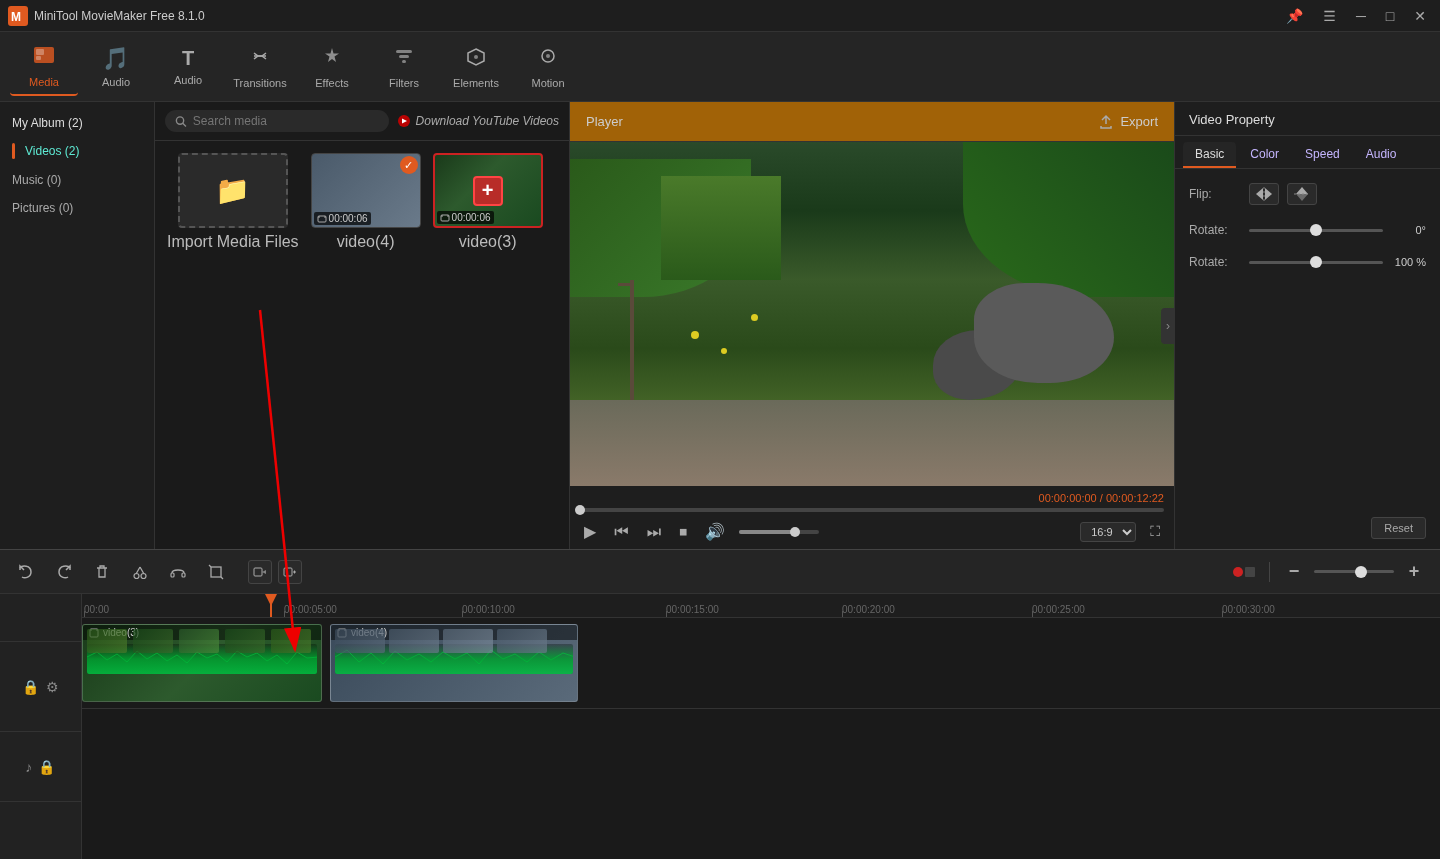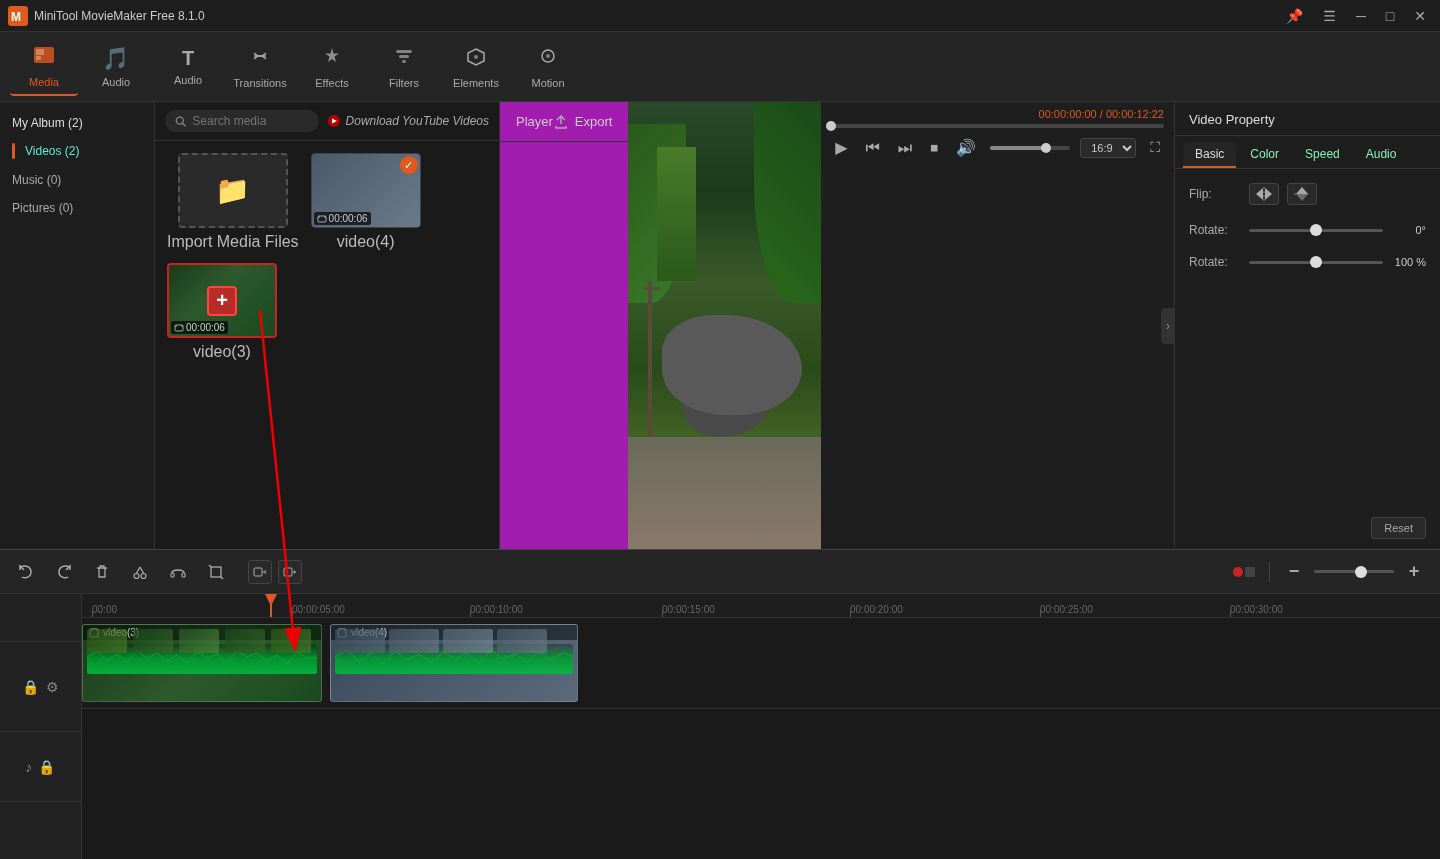--- a/index.html
+++ b/index.html
@@ -83,21 +83,21 @@
 
     
     .main-content {
       display: flex;
       flex: 1;
       overflow: hidden;
     }
 
     
     .left-panel {
-      width: 500px;
+      width: 570px;
       display: flex;
       flex-shrink: 0;
       border-right: 1px solid #333;
     }
 
     
     .sidebar {
       width: 155px;
       background: #1e1e1e;
       border-right: 1px solid #333;
@@ -259,22 +259,23 @@
     .video3-thumb {
       background: linear-gradient(135deg, #1a3a1a 0%, #2d5a2d 40%, #1a4a20 100%);
     }
     .video4-thumb {
       background: linear-gradient(135deg, #4a5a6a 0%, #5a6a7a 50%, #6a7a8a 100%);
     }
 
     
     .player-area {
       flex: 1;
-      background: #a21caf;
-      display: flex;
+      background: #a16207;
+      display: flex;
+      flex-direction: column;
       border-right: 1px solid #333;
     }
     .player-header {
       display: flex;
       align-items: center;
       justify-content: space-between;
       padding: 8px 16px;
       border-bottom: 1px solid #333;
       height: 40px;
     }
@@ -437,21 +438,21 @@
     }
     .prop-tabs {
       display: flex;
       border-bottom: 1px solid #333;
       padding: 6px 8px 0;
       gap: 2px;
     }
     .prop-tab {
       padding: 5px 12px;
       font-size: 12px;
-      color: #86efac;
+      color: #c4b5fd;
       cursor: pointer;
       border-radius: 4px 4px 0 0;
       border-bottom: 2px solid transparent;
     }
     .prop-tab.active {
       color: #ddd;
       border-bottom: 2px solid #e05a20;
       background: #252525;
     }
     .prop-content {
@@ -651,21 +652,20 @@
     .ruler-marks {
       display: flex;
       width: 100%;
       height: 100%;
       align-items: flex-end;
       padding-bottom: 2px;
       font-size: 10px;
       color: #666;
       overflow: hidden;
       position: relative;
-      margin-left: 8px;
     }
     .ruler-mark {
       position: absolute;
       bottom: 2px;
       font-size: 10px;
       color: #666;
     }
     .ruler-mark::before {
       content: '';
       position: absolute;
@@ -1116,21 +1116,21 @@
       </div>
     </div>
 
     <div class="timeline-track-area">
 
       <div class="timeline-ruler">
         <div class="ruler-marks">
           <span class="ruler-mark" style="left:2px">00:00</span>
           <span class="ruler-mark" style="left:202px">00:00:05:00</span>
           <span class="ruler-mark" style="left:380px">00:00:10:00</span>
-          <span class="ruler-mark" style="left:572px">00:00:15:00</span>
+          <span class="ruler-mark" style="left:584px">00:00:15:00</span>
           <span class="ruler-mark" style="left:760px">00:00:20:00</span>
           <span class="ruler-mark" style="left:950px">00:00:25:00</span>
           <span class="ruler-mark" style="left:1140px">00:00:30:00</span>
         </div>
 
         <div class="timeline-playhead"></div>
       </div>
 
       <div class="video-track" style="min-width:1300px;">
 

